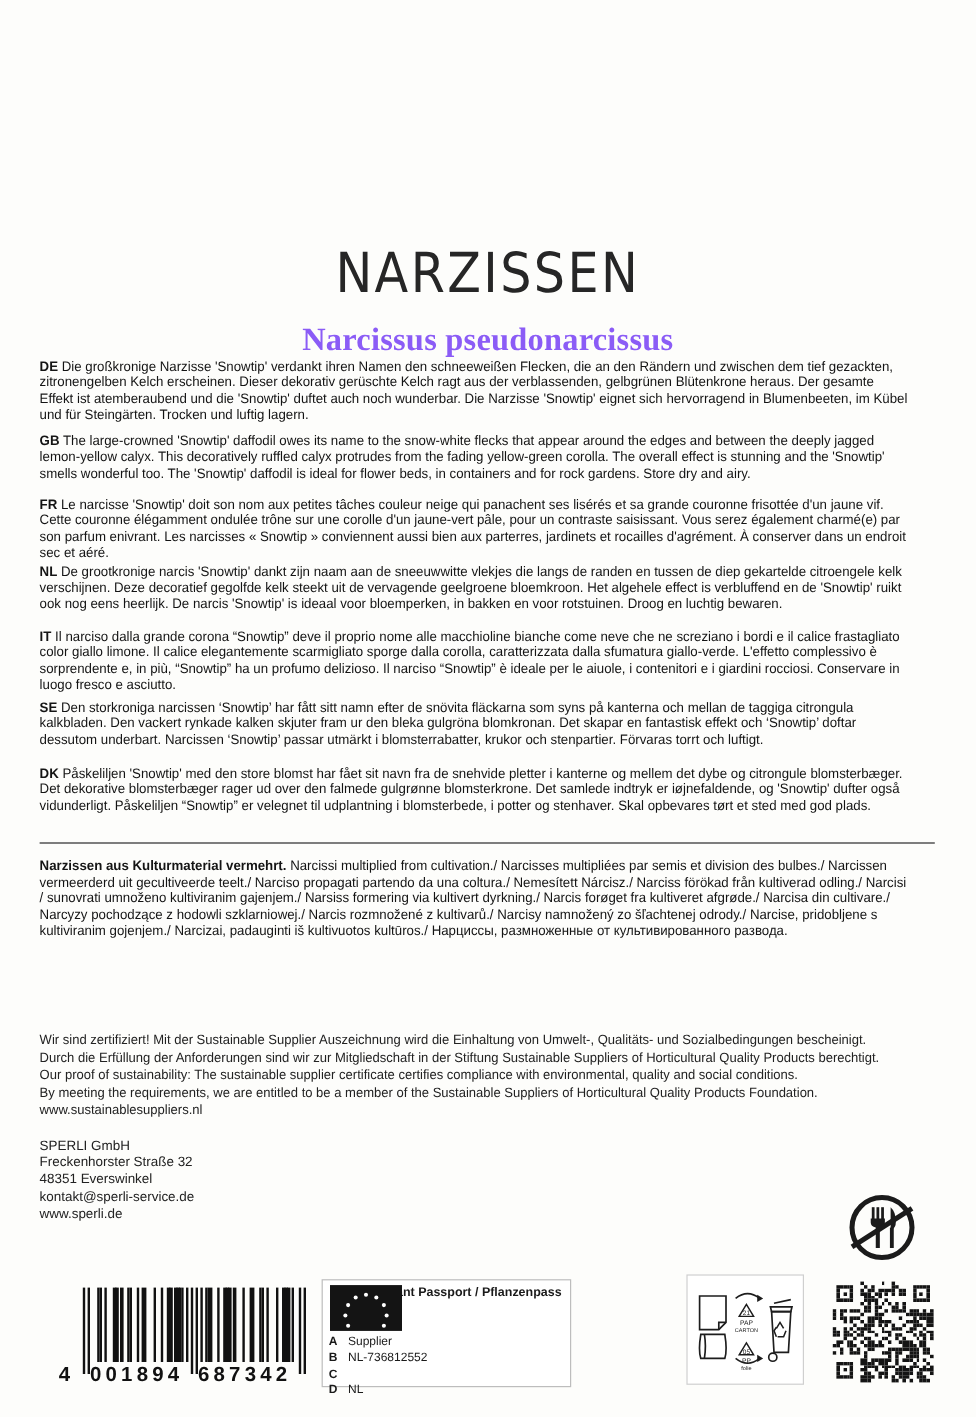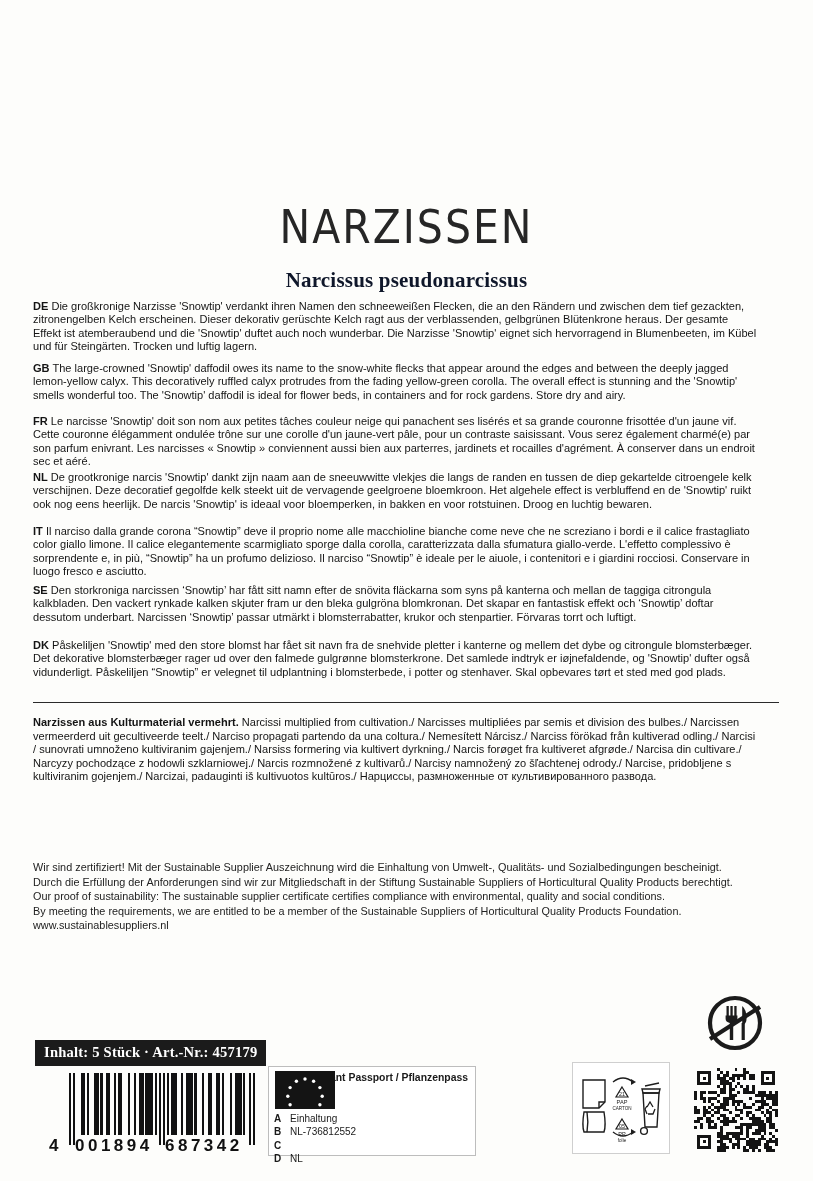--- a/index.html
+++ b/index.html
@@ -21,22 +21,22 @@
     letter-spacing:2px;
     font-weight:400;
     color:#262626;
     line-height:1;
     transform:scaleY(1.12);
     transform-origin:center top;
   }
   .subtitle{
     font-family:"Liberation Serif", serif;
     font-weight:700;
-    font-size:21px;
-    color:#0f172a;
+    font-size:27px;
+    color:#8b5cf6;
     margin-top:22px;
     letter-spacing:.2px;
   }
 
   
   .desc-block{
     position:absolute;left:33px;right:33px;
     font-size:11.4px;
     line-height:13.4px;
     text-align:left;
@@ -205,22 +205,28 @@
   </div>
 
   <div class="cert">
     <div>Wir sind zertifiziert! Mit der Sustainable Supplier Auszeichnung wird die Einhaltung von Umwelt-, Qualitäts- und Sozialbedingungen bescheinigt.</div>
     <div>Durch die Erfüllung der Anforderungen sind wir zur Mitgliedschaft in der Stiftung Sustainable Suppliers of Horticultural Quality Products berechtigt.</div>
     <div>Our proof of sustainability: The sustainable supplier certificate certifies compliance with environmental, quality and social conditions.</div>
     <div>By meeting the requirements, we are entitled to be a member of the Sustainable Suppliers of Horticultural Quality Products Foundation.</div>
     <div>www.sustainablesuppliers.nl</div>
   </div>
 
-
-  <div class="inhalt">Inhalt: 5 Stück · Art.-Nr.: 457179</div>
+  <div class="address">
+    <div>SPERLI GmbH</div>
+    <div>Freckenhorster Straße 32</div>
+    <div>48351 Everswinkel</div>
+    <div>kontakt@sperli-service.de</div>
+    <div>www.sperli.de</div>
+  </div>
+
 
   <div class="barcode">
     <div class="bars" id="bc-bars">
         <i style="left: 0px; width: 2.21px; height: 72px;"></i>
         <i style="left: 3.92px; width: 2.21px; height: 72px;"></i>
         <i style="left: 11.75px; width: 2.21px; height: 62px;"></i>
         <i style="left: 13.71px; width: 2.21px; height: 62px;"></i>
         <i style="left: 17.62px; width: 2.21px; height: 62px;"></i>
         <i style="left: 25.45px; width: 2.21px; height: 62px;"></i>
         <i style="left: 27.41px; width: 2.21px; height: 62px;"></i>
@@ -288,21 +294,21 @@
           <circle cx="15.1" cy="33.8" r="1.7"></circle>
           <circle cx="12.8" cy="25.2" r="1.7"></circle>
           <circle cx="15.1" cy="16.6" r="1.7"></circle>
           <circle cx="21.4" cy="10.3" r="1.7"></circle>
         </g>
       </svg>
     </div>
     <div class="pp-rows">
       <div class="pp-row">
         <span class="pp-key">A</span>
-        <span class="pp-val">Einhaltung</span>
+        <span class="pp-val">Supplier</span>
       </div>
       <div class="pp-row">
         <span class="pp-key">B</span>
         <span class="pp-val">NL-736812552</span>
       </div>
       <div class="pp-row">
         <span class="pp-key">C</span>
         <span class="pp-val"></span>
       </div>
       <div class="pp-row">

